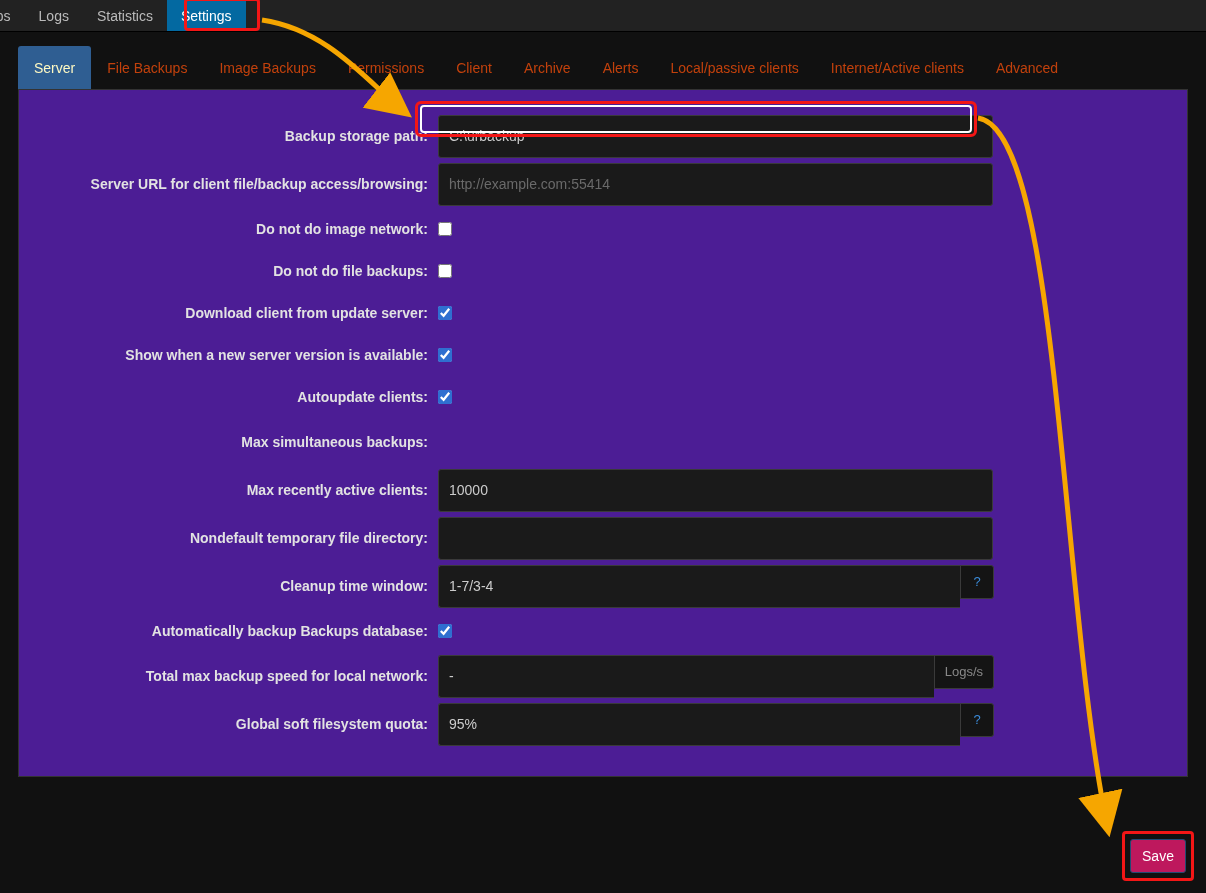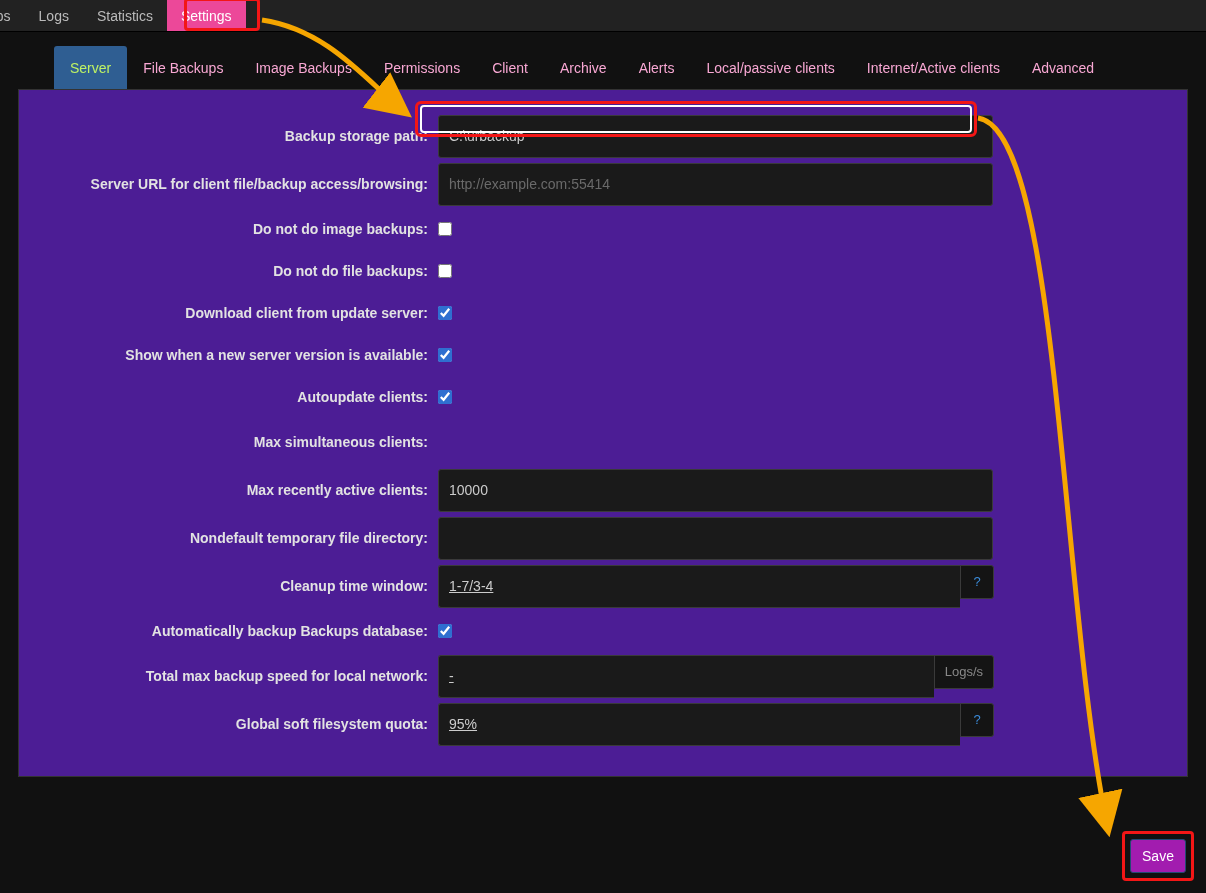--- a/index.html
+++ b/index.html
@@ -24,21 +24,21 @@
   }
   .topnav-item {
     padding: 0 14px;
     display: flex;
     align-items: center;
     color: #bbb;
     font-size: 14px;
     cursor: pointer;
   }
   .topnav-item.active {
-    background: #ec4899;
+    background: #0369a1;
     color: #fff;
   }
   .topnav-item.first { padding-right:14px; padding-left:0; margin-left:-12px;}
   .hl-box-red {
     border: 3px solid #f31616;
     border-radius: 4px;
     position: absolute;
     pointer-events: none;
   }
   
@@ -50,30 +50,29 @@
     border-bottom: 1px solid #333;
     height: 44px;
     align-items: stretch;
     margin-left: 6px;
     margin-right: 6px;
   }
   .subtab {
     padding: 0 16px;
     display: flex;
     align-items: center;
-    color: #f9a8d4;
+    color: #c2410c;
     cursor: pointer;
     font-size: 14px;
   }
   .subtab.active {
     background: #2f5e92;
-    color: #bef264;
+    color: #fef9c3;
     border-top-left-radius: 3px;
     border-top-right-radius: 3px;
-    margin-left: 36px;
   }
   .panel {
     border: 1px solid #333;
     border-top: none;
     margin-left: 6px;
     margin-right: 6px;
     padding: 22px 0 28px 0;
     background: #4c1d95;
   }
   .form-row {
@@ -99,21 +98,21 @@
     width: 555px;
     height: 43px;
     background: #1a1a1a;
     border: 1px solid #3a3a3a;
     border-radius: 3px;
     color: #ccc;
     padding: 0 10px;
     font-size: 14px;
   }
   .text-input::placeholder { color: #6a6a6a; }
-  .text-input.with-addon { border-top-right-radius:0; border-bottom-right-radius:0; border-right:none; flex:1;text-decoration:underline; }
+  .text-input.with-addon { border-top-right-radius:0; border-bottom-right-radius:0; border-right:none; flex:1; }
   .addon {
     height: 34px;
     min-width: 34px;
     border: 1px solid #3a3a3a;
     background: #141414;
     color: #888;
     display: flex;
     align-items: center;
     justify-content: center;
     border-top-right-radius: 3px;
@@ -127,21 +126,21 @@
     height:14px;
     accent-color:#2f6fd0;
     cursor:pointer;
   }
   .save-btn {
     position: absolute;
     right: 20px;
     bottom: 20px;
     width: 56px;
     height: 34px;
-    background: #a21caf;
+    background: #be185d;
     border: 1px solid #234a73;
     color: #fff;
     border-radius: 3px;
     cursor: pointer;
     font-size: 14px;
   }
   
   .hl-path-outer {
     position:absolute;
     border:3px solid #f31616;
@@ -190,21 +189,21 @@
     </div>
 
     <div class="form-row">
       <div class="label">Server URL for client file/backup access/browsing:</div>
       <div class="field">
           <input class="text-input" placeholder="http://example.com:55414" style="">
         </div>
     </div>
 
     <div class="form-row" style="min-height:42px">
-      <div class="label">Do not do image backups:</div>
+      <div class="label">Do not do image network:</div>
       <div class="field">
           <input type="checkbox" style="">
         </div>
     </div>
 
     <div class="form-row" style="min-height:42px">
       <div class="label">Do not do file backups:</div>
       <div class="field">
           <input type="checkbox" style="">
         </div>
@@ -226,21 +225,21 @@
     </div>
 
     <div class="form-row" style="min-height:42px">
       <div class="label">Autoupdate clients:</div>
       <div class="field">
           <input type="checkbox" checked="" style="">
         </div>
     </div>
 
     <div class="form-row">
-      <div class="label">Max simultaneous clients:</div>
+      <div class="label">Max simultaneous backups:</div>
     </div>
 
     <div class="form-row">
       <div class="label">Max recently active clients:</div>
       <div class="field">
           <input class="text-input" value="10000" style="">
         </div>
     </div>
 
     <div class="form-row">

